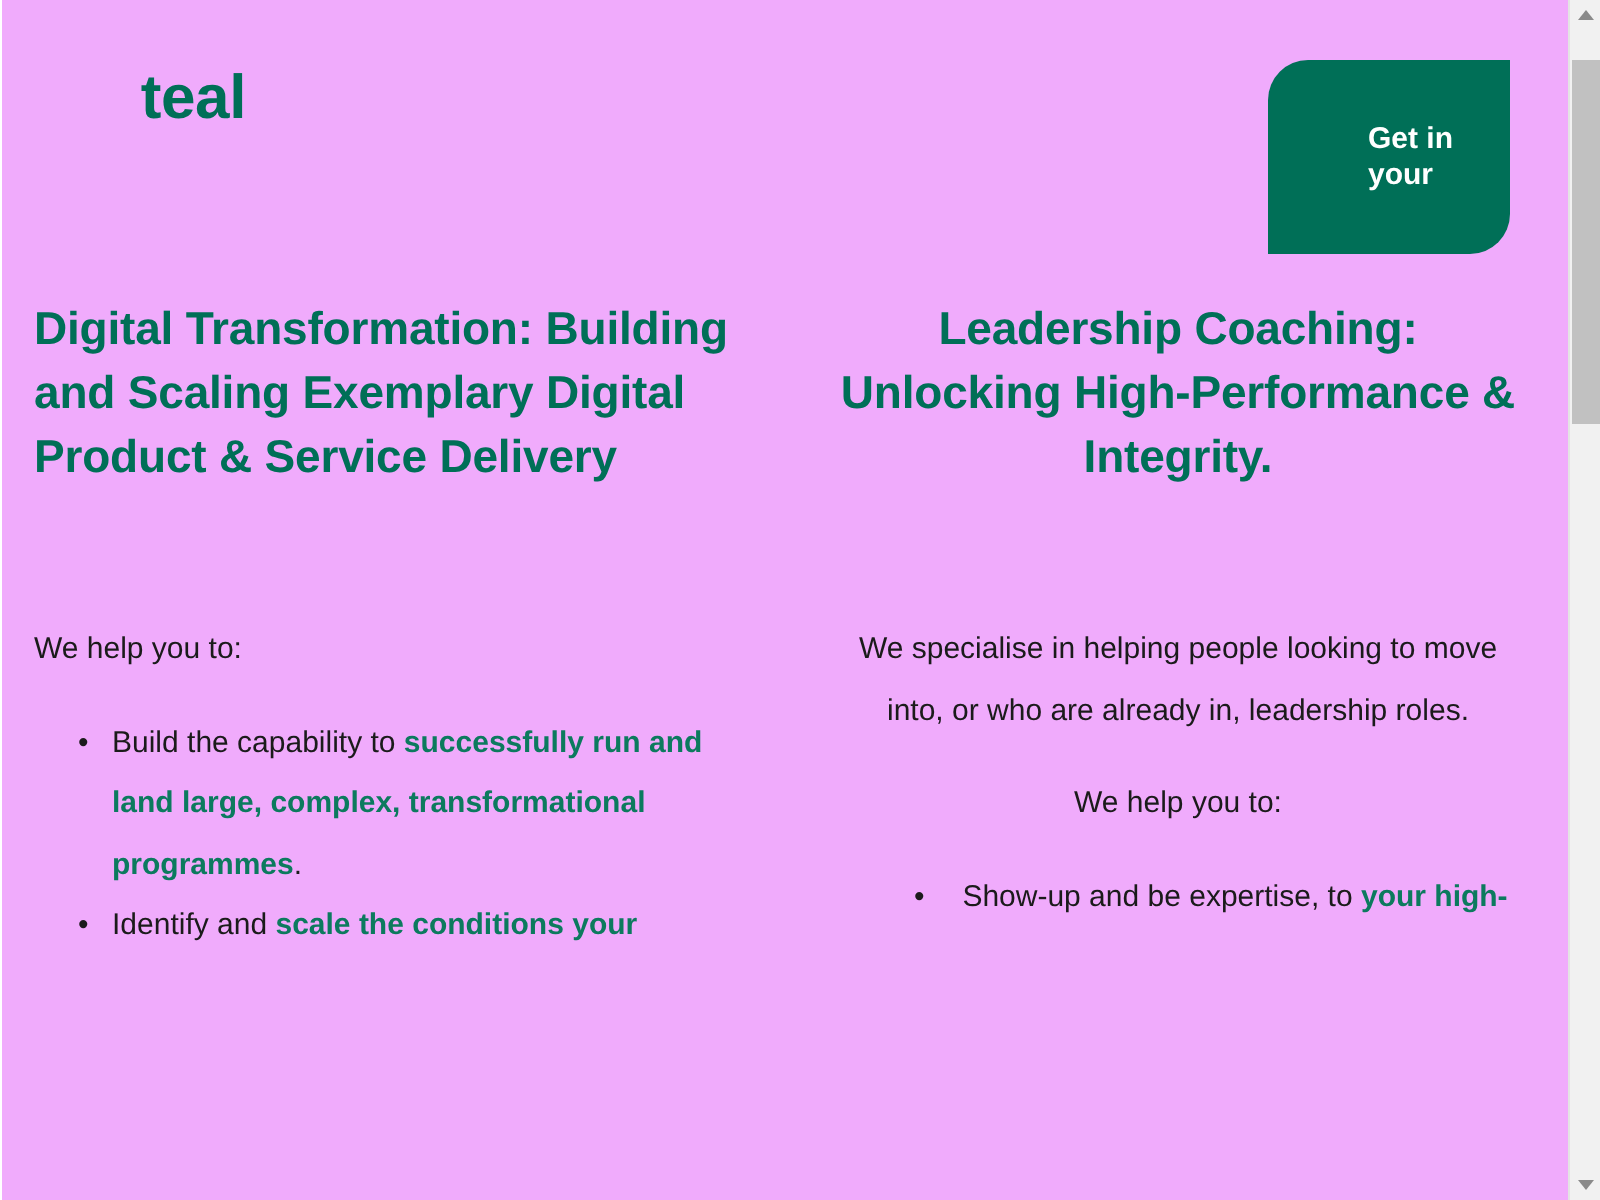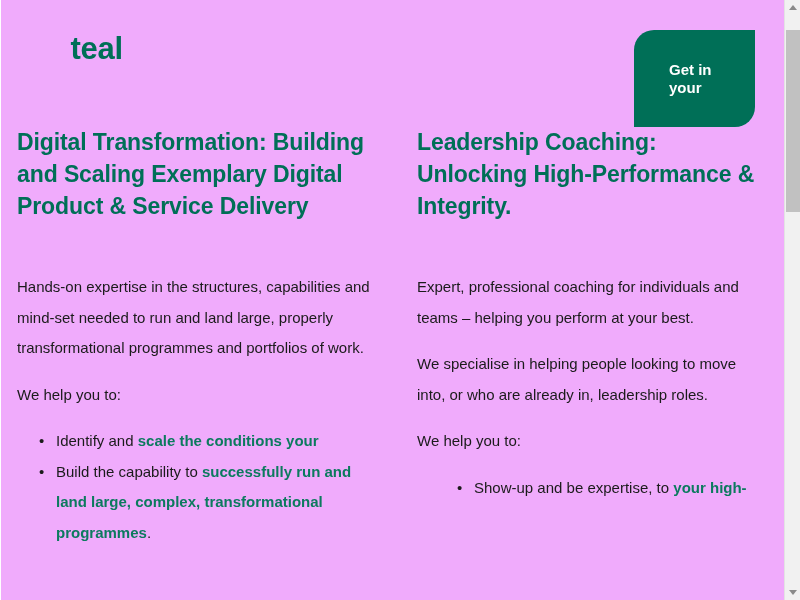--- a/index.html
+++ b/index.html
@@ -112,44 +112,46 @@
     height: 97px;
     background: #006F57;
     border: none;
     border-radius: 20px 0 20px 0;
     color: #ffffff;
     font-family: "Liberation Sans", sans-serif;
     font-size: 15px;
     line-height: 18px;
     font-weight: bold;
     text-align: left;
-    padding: 0 0 0 35px;
+    padding: 0 0 0 50px;
     display: flex;
     flex-direction: column;
     justify-content: center;
     cursor: pointer;
   }
   .cta .cta-l { display: block; }
 
   
   .columns {
     position: relative;
     display: flex;
     padding: 0;
   }
   .col {
     box-sizing: border-box;
+    margin-top: 22px;
   }
   .col-left {
     width: 408px;
     padding: 0 30px 0 16px;
   }
   .col-right {
     width: 376px;
     padding: 0 24px 0 8px;
+    text-align: center;
   }
 
   .col h2 {
     margin: 0;
     color: #006F57;
     font-size: 23px;
     line-height: 32px;
     font-weight: bold;
     letter-spacing: -0.1px;
   }
@@ -213,44 +215,42 @@
 
     </div>
 
     <div class="columns">
 
       <div class="col col-left">
         <h2>Digital Transformation: Building and Scaling Exemplary Digital Product &amp; Service Delivery</h2>
 
         <div class="lead-gap"></div>
 
-        <p class="body">Hands-on expertise in the structures, capabilities and mind-set needed to run and land large, properly transformational programmes and portfolios of work.</p>
 
         <div class="para-gap"></div>
 
         <p class="body">We help you to:</p>
 
         <div class="para-gap"></div>
 
         <ul>
+          <li>
+            <span>Build the capability to </span><span class="hl">successfully run and land large, complex, transformational programmes</span><span>.</span>
+          </li>
           <li>
             <span>Identify and </span><span class="hl">scale the conditions your</span><span></span>
           </li>
-          <li>
-            <span>Build the capability to </span><span class="hl">successfully run and land large, complex, transformational programmes</span><span>.</span>
-          </li>
         </ul>
       </div>
 
       <div class="col col-right">
         <h2>Leadership Coaching: Unlocking High-Performance &amp; Integrity.</h2>
 
         <div class="lead-gap"></div>
 
-        <p class="body">Expert, professional coaching for individuals and teams – helping you perform at your best.</p>
 
         <div class="para-gap"></div>
 
         <p class="body">We specialise in helping people looking to move into, or who are already in, leadership roles.</p>
 
         <div class="para-gap"></div>
 
         <p class="body">We help you to:</p>
 
         <div class="para-gap"></div>

